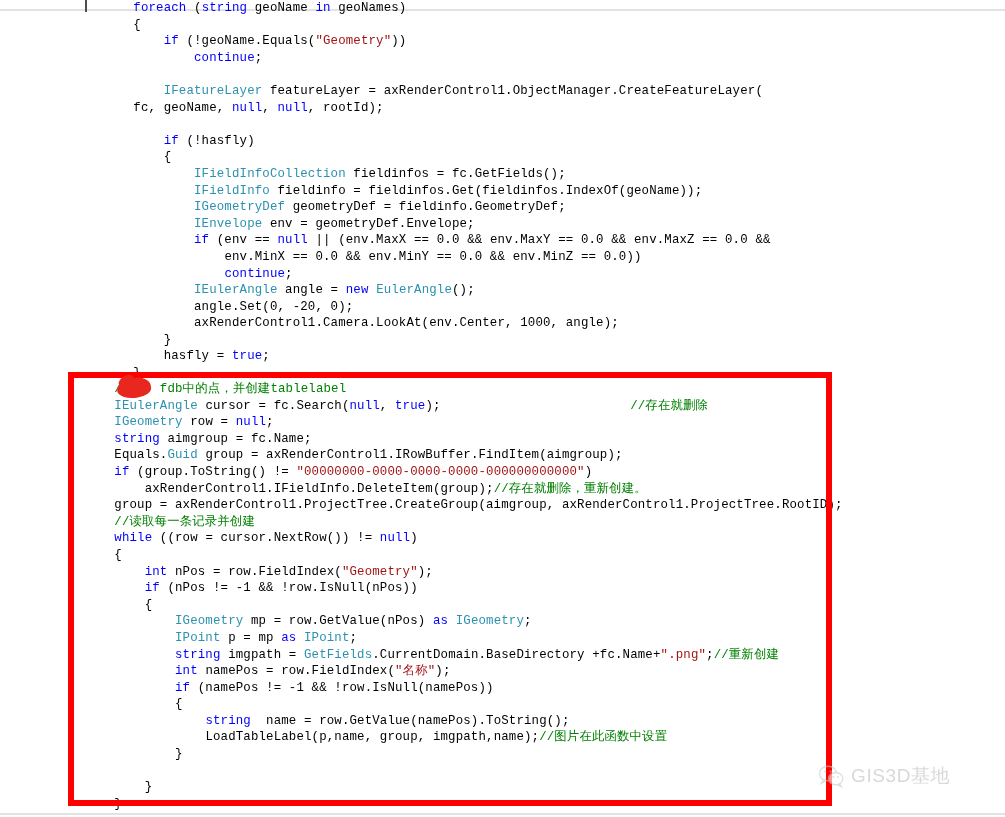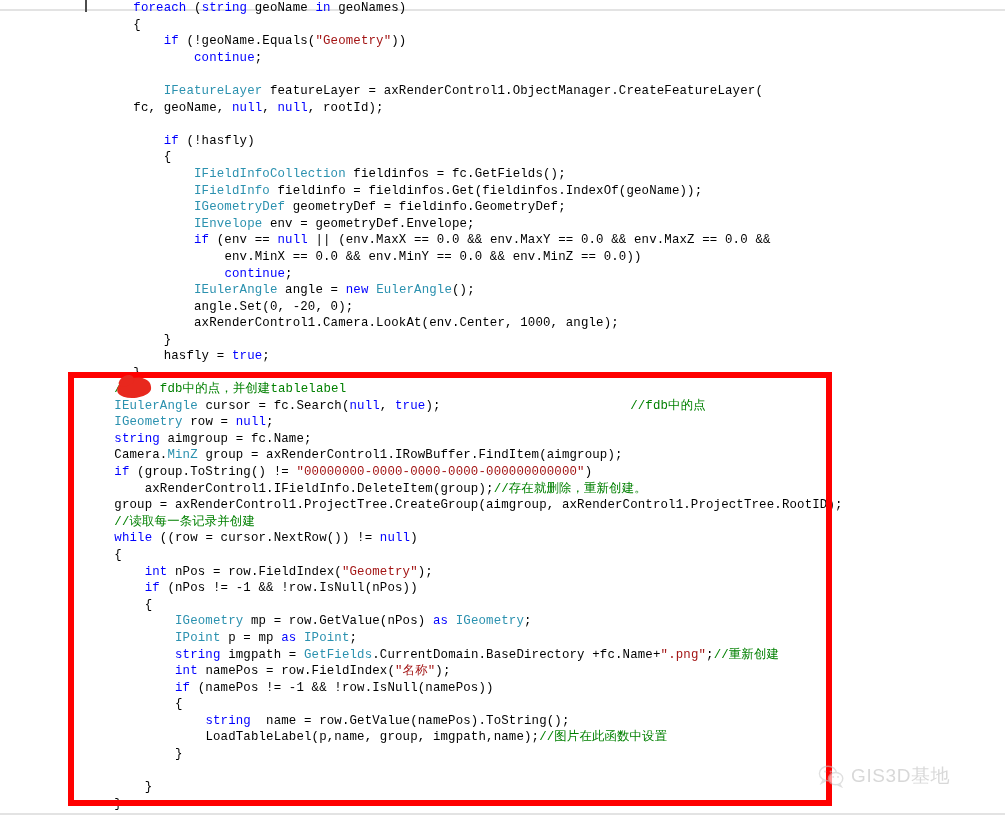--- a/index.html
+++ b/index.html
@@ -147,24 +147,24 @@
 <span>            <span class="kw">if</span><span class="plain"> (env == </span><span class="kw">null</span><span class="plain"> || (env.MaxX == 0.0 &amp;&amp; env.MaxY == 0.0 &amp;&amp; env.MaxZ == 0.0 &amp;&amp;</span></span>
 <span>                <span class="plain">env.MinX == 0.0 &amp;&amp; env.MinY == 0.0 &amp;&amp; env.MinZ == 0.0))</span></span>
 <span>                <span class="kw">continue</span><span class="plain">;</span></span>
 <span>            <span class="typ">IEulerAngle</span><span class="plain"> angle = </span><span class="kw">new</span><span class="plain"> </span><span class="typ">EulerAngle</span><span class="plain">();</span></span>
 <span>            <span class="plain">angle.Set(0, -20, 0);</span></span>
 <span>            <span class="plain">axRenderControl1.Camera.LookAt(env.Center, 1000, angle);</span></span>
 <span>        <span class="plain">}</span></span>
 <span>        <span class="plain">hasfly = </span><span class="kw">true</span><span class="plain">;</span></span>
 <span>    <span class="plain">}</span></span></pre>
   <pre class="code-block lower" id="code-lower"><span>    <span class="cmt">//    fdb中的点，并创建tablelabel</span></span>
-<span>    <span class="typ">IEulerAngle</span><span class="plain"> cursor = fc.Search(</span><span class="kw">null</span><span class="plain">, </span><span class="kw">true</span><span class="plain">);</span><span class="cmt">                         //fdb中的点</span></span>
+<span>    <span class="typ">IEulerAngle</span><span class="plain"> cursor = fc.Search(</span><span class="kw">null</span><span class="plain">, </span><span class="kw">true</span><span class="plain">);</span><span class="cmt">                         //存在就删除</span></span>
 <span>    <span class="typ">IGeometry</span><span class="plain"> row = </span><span class="kw">null</span><span class="plain">;</span></span>
 <span>    <span class="kw">string</span><span class="plain"> aimgroup = fc.Name;</span></span>
-<span>    <span class="plain">Camera.</span><span class="typ">MinZ</span><span class="plain"> group = axRenderControl1.IRowBuffer.FindItem(aimgroup);</span></span>
+<span>    <span class="plain">Equals.</span><span class="typ">Guid</span><span class="plain"> group = axRenderControl1.IRowBuffer.FindItem(aimgroup);</span></span>
 <span>    <span class="kw">if</span><span class="plain"> (group.ToString() != </span><span class="str">"00000000-0000-0000-0000-000000000000"</span><span class="plain">)</span></span>
 <span>        <span class="plain">axRenderControl1.IFieldInfo.DeleteItem(group);</span><span class="cmt">//存在就删除，重新创建。</span></span>
 <span>    <span class="plain">group = axRenderControl1.ProjectTree.CreateGroup(aimgroup, axRenderControl1.ProjectTree.RootID);</span></span>
 <span>    <span class="cmt">//读取每一条记录并创建</span></span>
 <span>    <span class="kw">while</span><span class="plain"> ((row = cursor.NextRow()) != </span><span class="kw">null</span><span class="plain">)</span></span>
 <span>    <span class="plain">{</span></span>
 <span>        <span class="kw">int</span><span class="plain"> nPos = row.FieldIndex(</span><span class="str">"Geometry"</span><span class="plain">);</span></span>
 <span>        <span class="kw">if</span><span class="plain"> (nPos != -1 &amp;&amp; !row.IsNull(nPos))</span></span>
 <span>        <span class="plain">{</span></span>
 <span>            <span class="typ">IGeometry</span><span class="plain"> mp = row.GetValue(nPos) </span><span class="kw">as</span><span class="plain"> </span><span class="typ">IGeometry</span><span class="plain">;</span></span>

